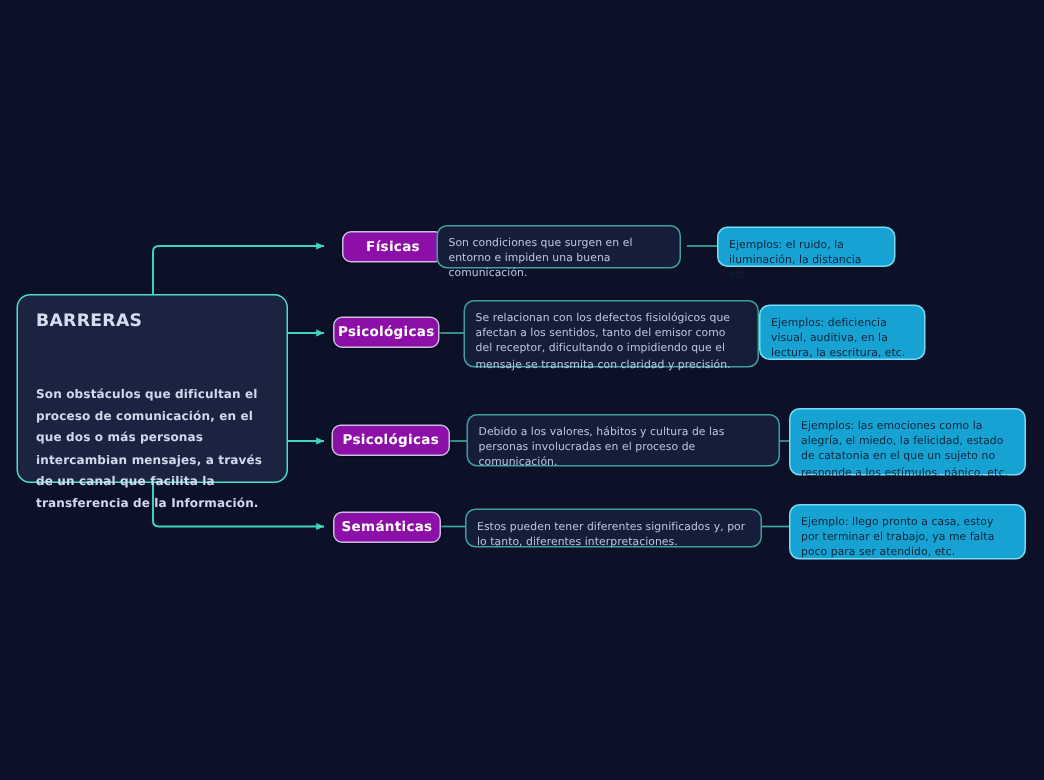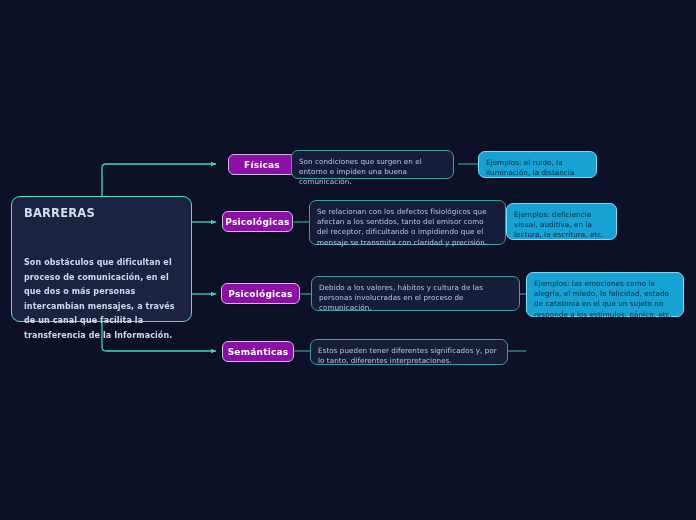--- a/index.html
+++ b/index.html
@@ -149,14 +149,15 @@
   <div class="chip" style="left:222px; top:211px; width:71px; height:21px;">Psicológicas</div>
   <div class="desc-box" style="left:309px; top:200px; width:197px; height:45px;">Se relacionan con los defectos fisiológicos que afectan a los sentidos, tanto del emisor como del receptor, dificultando o impidiendo que el mensaje se transmita con claridad y precisión.</div>
   <div class="ex-box" style="left:506px; top:203px; width:111px; height:37px;">Ejemplos: deficiencia visual, auditiva, en la lectura, la escritura, etc.</div>
 
   <div class="chip" style="left:221px; top:283px; width:79px; height:21px;">Psicológicas</div>
   <div class="desc-box" style="left:311px; top:276px; width:209px; height:35px;">Debido a los valores, hábitos y cultura de las personas involucradas en el proceso de comunicación.</div>
   <div class="ex-box" style="left:526px; top:272px; width:158px; height:45px;">Ejemplos: las emociones como la alegría, el miedo, la felicidad, estado de catatonia en el que un sujeto no responde a los estímulos, pánico, etc.</div>
 
   <div class="chip" style="left:222px; top:341px; width:72px; height:21px;">Semánticas</div>
   <div class="desc-box" style="left:310px; top:339px; width:198px; height:26px;">Estos pueden tener diferentes significados y, por lo tanto, diferentes interpretaciones.</div>
+  <div class="ex-box" style="left:526px; top:336px; width:158px; height:37px;">Ejemplo: llego pronto a casa, estoy por terminar el trabajo, ya me falta poco para ser atendido, etc.</div>
 
 </div>
 
 </body></html>

